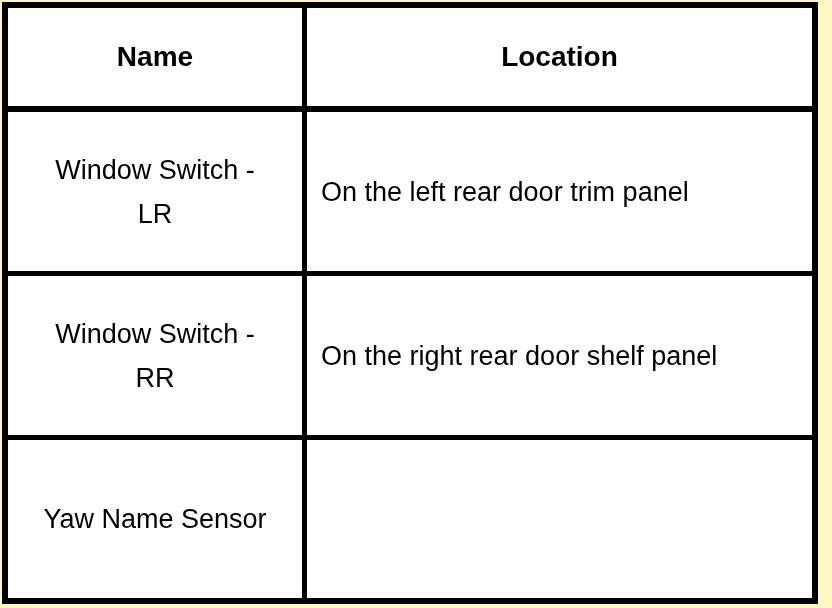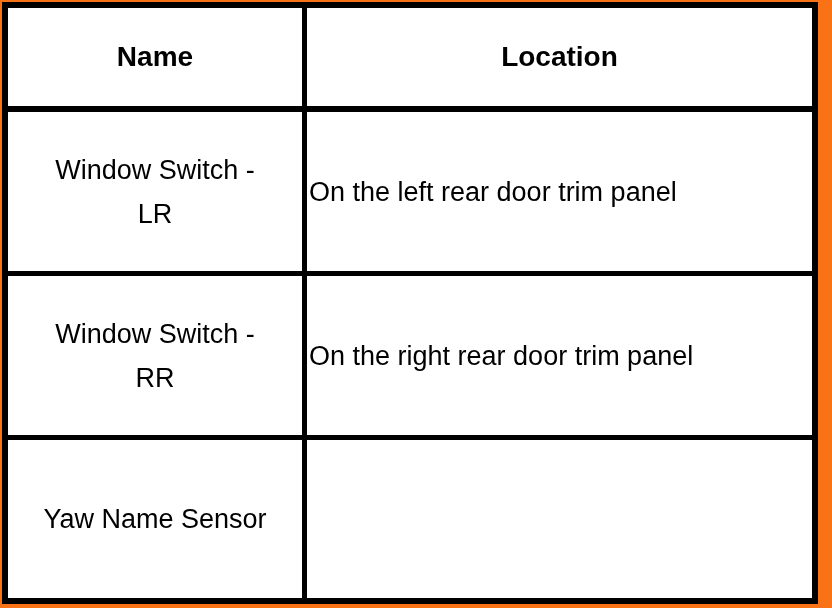--- a/index.html
+++ b/index.html
@@ -4,21 +4,21 @@
 <style>
   html, body {
     margin: 0;
     padding: 0;
     background: #ffffff;
   }
   .canvas {
     position: relative;
     width: 832px;
     height: 608px;
-    background: #f97316;
+    background: #fef9c3;
     font-family: "Liberation Sans", sans-serif;
     color: #000000;
     overflow: hidden;
   }
   .loc-table {
     position: absolute;
     left: 2px;
     top: 2px;
     width: 816px;
     height: 602px;
@@ -50,21 +50,21 @@
   .name-col {
     width: 299px;
     border-right: 5px solid #000000;
     align-items: center;
     text-align: center;
   }
   .loc-col {
     flex: 1;
     align-items: flex-start;
     text-align: right;
-    padding-left: 2px;
+    padding-left: 14px;
     padding-right: 24px;
   }
   .loc-col.centered {
     align-items: center;
     text-align: left;
     padding-left: 0;
     padding-right: 0;
   }
   .txt-line {
     font-size: 27px;
@@ -102,21 +102,21 @@
         <div class="txt-line">On the left rear door trim panel</div>
       </div>
     </div>
 
     <div class="row body-row-b">
       <div class="cell name-col">
         <div class="txt-line">Window Switch -</div>
         <div class="txt-line">RR</div>
       </div>
       <div class="cell loc-col">
-        <div class="txt-line">On the right rear door trim panel</div>
+        <div class="txt-line">On the right rear door shelf panel</div>
       </div>
     </div>
 
     <div class="row body-row-c">
       <div class="cell name-col">
         <div class="txt-line">Yaw Name Sensor</div>
       </div>
     </div>
 
   </div>

